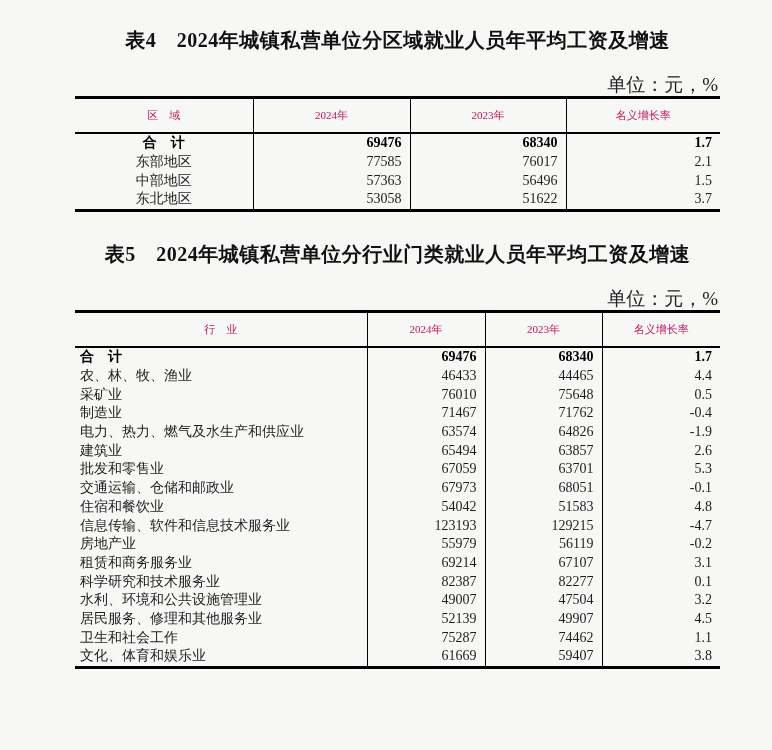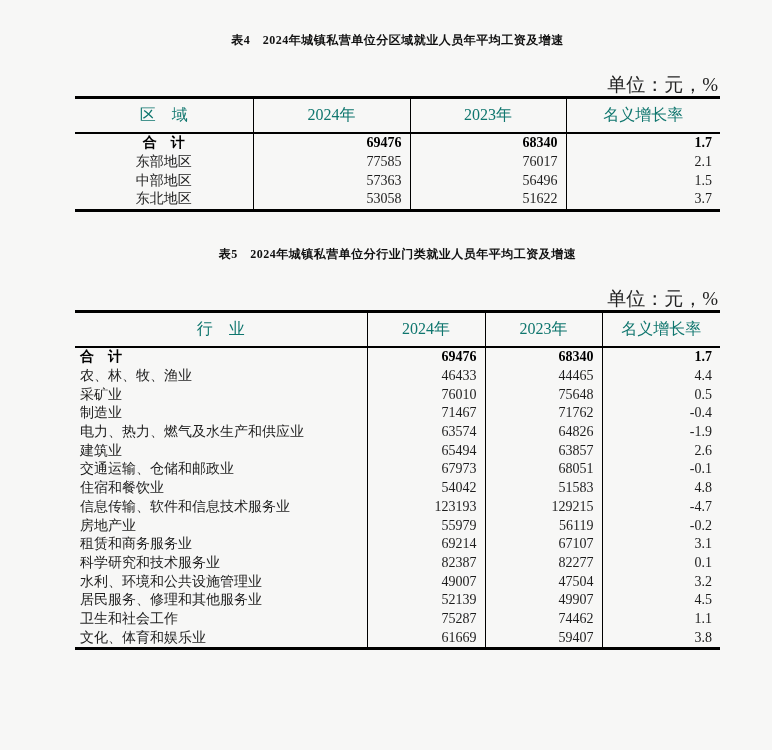--- a/index.html
+++ b/index.html
@@ -7,41 +7,41 @@
     width: 772px; height: 750px;
     background: #f7f7f6;
     font-family: "Liberation Serif", "DejaVu Serif", serif;
     color: #1d1d1d;
     overflow: hidden;
   }
   .content { padding-left: 75px; width: 645px; }
 
   .tbl-title {
     margin: 0; text-align: center;
-    font-size: 12px; font-weight: bold; color: #111;
+    font-size: 20px; font-weight: bold; color: #111;
     line-height: 22px;
     letter-spacing: 0.5px;
   }
   .title-4 { padding-top: 29px; }
   .title-5 { padding-top: 31px; }
 
   .unit-note {
     text-align: right; font-size: 19px; color: #222;
     margin-top: 26px; margin-bottom: 3px; padding-right: 2px;
     line-height: 16px;
   }
 
   table {
     border-collapse: collapse; table-layout: fixed;
     width: 645px;
     border-top: 3px solid #000;
     border-bottom: 3px solid #000;
   }
   th {
-    font-weight: normal; font-size: 16px; color: #0f766e;
+    font-weight: normal; font-size: 11px; color: #be185d;
     height: 33px; padding: 0; text-align: center;
     border-bottom: 2px solid #000;
   }
   td {
     font-size: 14px; padding: 0; height: 18.7px; line-height: 18.7px;
     white-space: nowrap; overflow: hidden;
   }
   .t4 td { height: 18.8px; line-height: 18.8px; }
   th + th, td + td { border-left: 1px solid #000; }
   td.num { text-align: right; padding-right: 8px; }
@@ -150,20 +150,26 @@
             <td class="num">64826</td>
             <td class="num">-1.9</td>
           </tr>
           <tr>
             <td class="lbl">建筑业</td>
             <td class="num">65494</td>
             <td class="num">63857</td>
             <td class="num">2.6</td>
           </tr>
           <tr>
+            <td class="lbl">批发和零售业</td>
+            <td class="num">67059</td>
+            <td class="num">63701</td>
+            <td class="num">5.3</td>
+          </tr>
+          <tr>
             <td class="lbl">交通运输、仓储和邮政业</td>
             <td class="num">67973</td>
             <td class="num">68051</td>
             <td class="num">-0.1</td>
           </tr>
           <tr>
             <td class="lbl">住宿和餐饮业</td>
             <td class="num">54042</td>
             <td class="num">51583</td>
             <td class="num">4.8</td>

